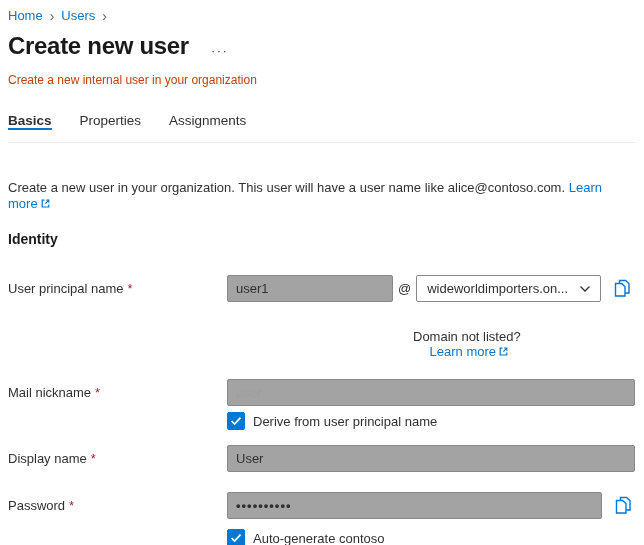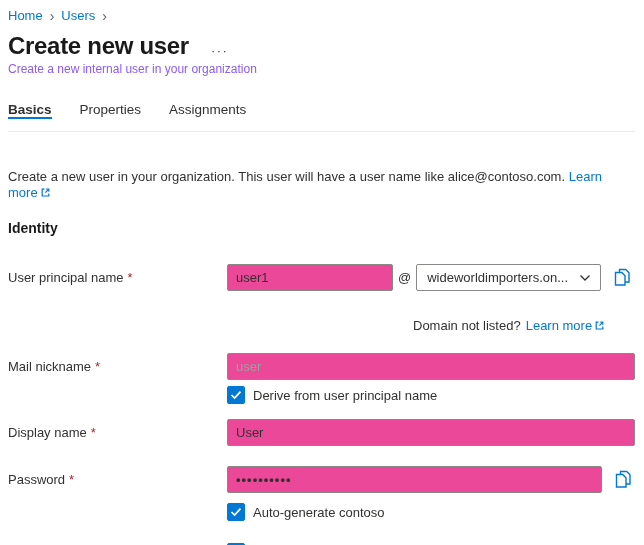--- a/index.html
+++ b/index.html
@@ -15,21 +15,21 @@
 
   
   .breadcrumb { font-size: 13px; display: flex; align-items: center; }
   .breadcrumb .crumb { color: #0078d4; text-decoration: none; cursor: pointer; }
   .crumb-sep { color: #605e5c; margin: 0 7px; font-size: 14px; line-height: 1; }
 
   
   .title-row { display: flex; align-items: center; margin-top: 9px; }
   .page-title { font-size: 24px; font-weight: 700; color: #1a1a1a; letter-spacing: -0.3px; line-height: 28px; margin: 0; }
   .more-options { margin-left: 22px; margin-top: 8px; color: #3b3a39; font-size: 13px; letter-spacing: 1.5px; cursor: pointer; line-height: 1; }
-  .subtitle { margin-top: 2px; font-size: 12px; color: #8b5cf6; }
+  .subtitle { margin-top: 13px; font-size: 12px; color: #c2410c; }
 
   
   .tabs { margin-top: 26px; display: flex; gap: 28px; font-size: 13.5px; }
   .tab { border-bottom: 2px solid transparent; cursor: pointer; color: #323130; }
   .tab.active { font-weight: 700; border-bottom-color: #0078d4; }
   .divider { height: 1px; background: #edebe9; margin-top: 12px; }
 
   
   .intro { margin-top: 37px; font-size: 13px; line-height: 16px; }
   .link { color: #0078d4; text-decoration: none; cursor: pointer; }
@@ -40,35 +40,35 @@
   
   .form { margin-top: 0; }
   .row { display: flex; align-items: center; }
   .label-col { flex: 0 0 219px; width: 219px; font-size: 13px; display: flex; align-items: center; }
   .asterisk { color: #a4262c; margin-left: 4px; }
   .field-col { display: flex; align-items: center; }
 
   input.txt {
     height: 27px; border: 1px solid #8a8886; border-radius: 2px;
     font-family: inherit; font-size: 13px; color: #323130;
-    padding: 0 8px; outline: none; background: #ec4899;
+    padding: 0 8px; outline: none; background: #a3a3a3;
   }
   .upn-input { width: 166px; border: 2px solid #4d4d4d; }
   .at-symbol { margin: 0 5px; font-size: 13px; }
   .dropdown {
     width: 185px; height: 27px; border: 1px solid #8a8886; border-radius: 2px;
     display: flex; align-items: center; justify-content: space-between;
     padding: 0 9px 0 10px; font-size: 13px; cursor: pointer; background: #fff;
     white-space: nowrap; overflow: hidden;
   }
   .copy-btn { margin-left: 12px; cursor: pointer; display: flex; align-items: center; }
 
   .row-upn { margin-top: 28px; }
   .row-hint { margin-top: 27px; font-size: 13px; }
-  .hint-inner { margin-left: 186px; display: flex; align-items: center; }
+  .hint-inner { margin-left: 186px; display: flex; align-items: center; flex-direction: column; }
   .hint-inner .link { margin-left: 5px; }
   .row-mail { margin-top: 20px; }
   .mail-input { width: 408px; background: #f3f2f1; border: 1px solid #c8c6c4; color: #a19f9d; }
   .mail-input::placeholder { color: #a19f9d; opacity: 1; }
   .row-derive { margin-top: 6px; }
   .row-display { margin-top: 15px; }
   .display-input { width: 408px; }
   .row-password { margin-top: 20px; }
   .password-input { width: 375px; font-size: 12px; letter-spacing: 1px; font-weight: 700; }
   .row-autogen { margin-top: 10px; }

